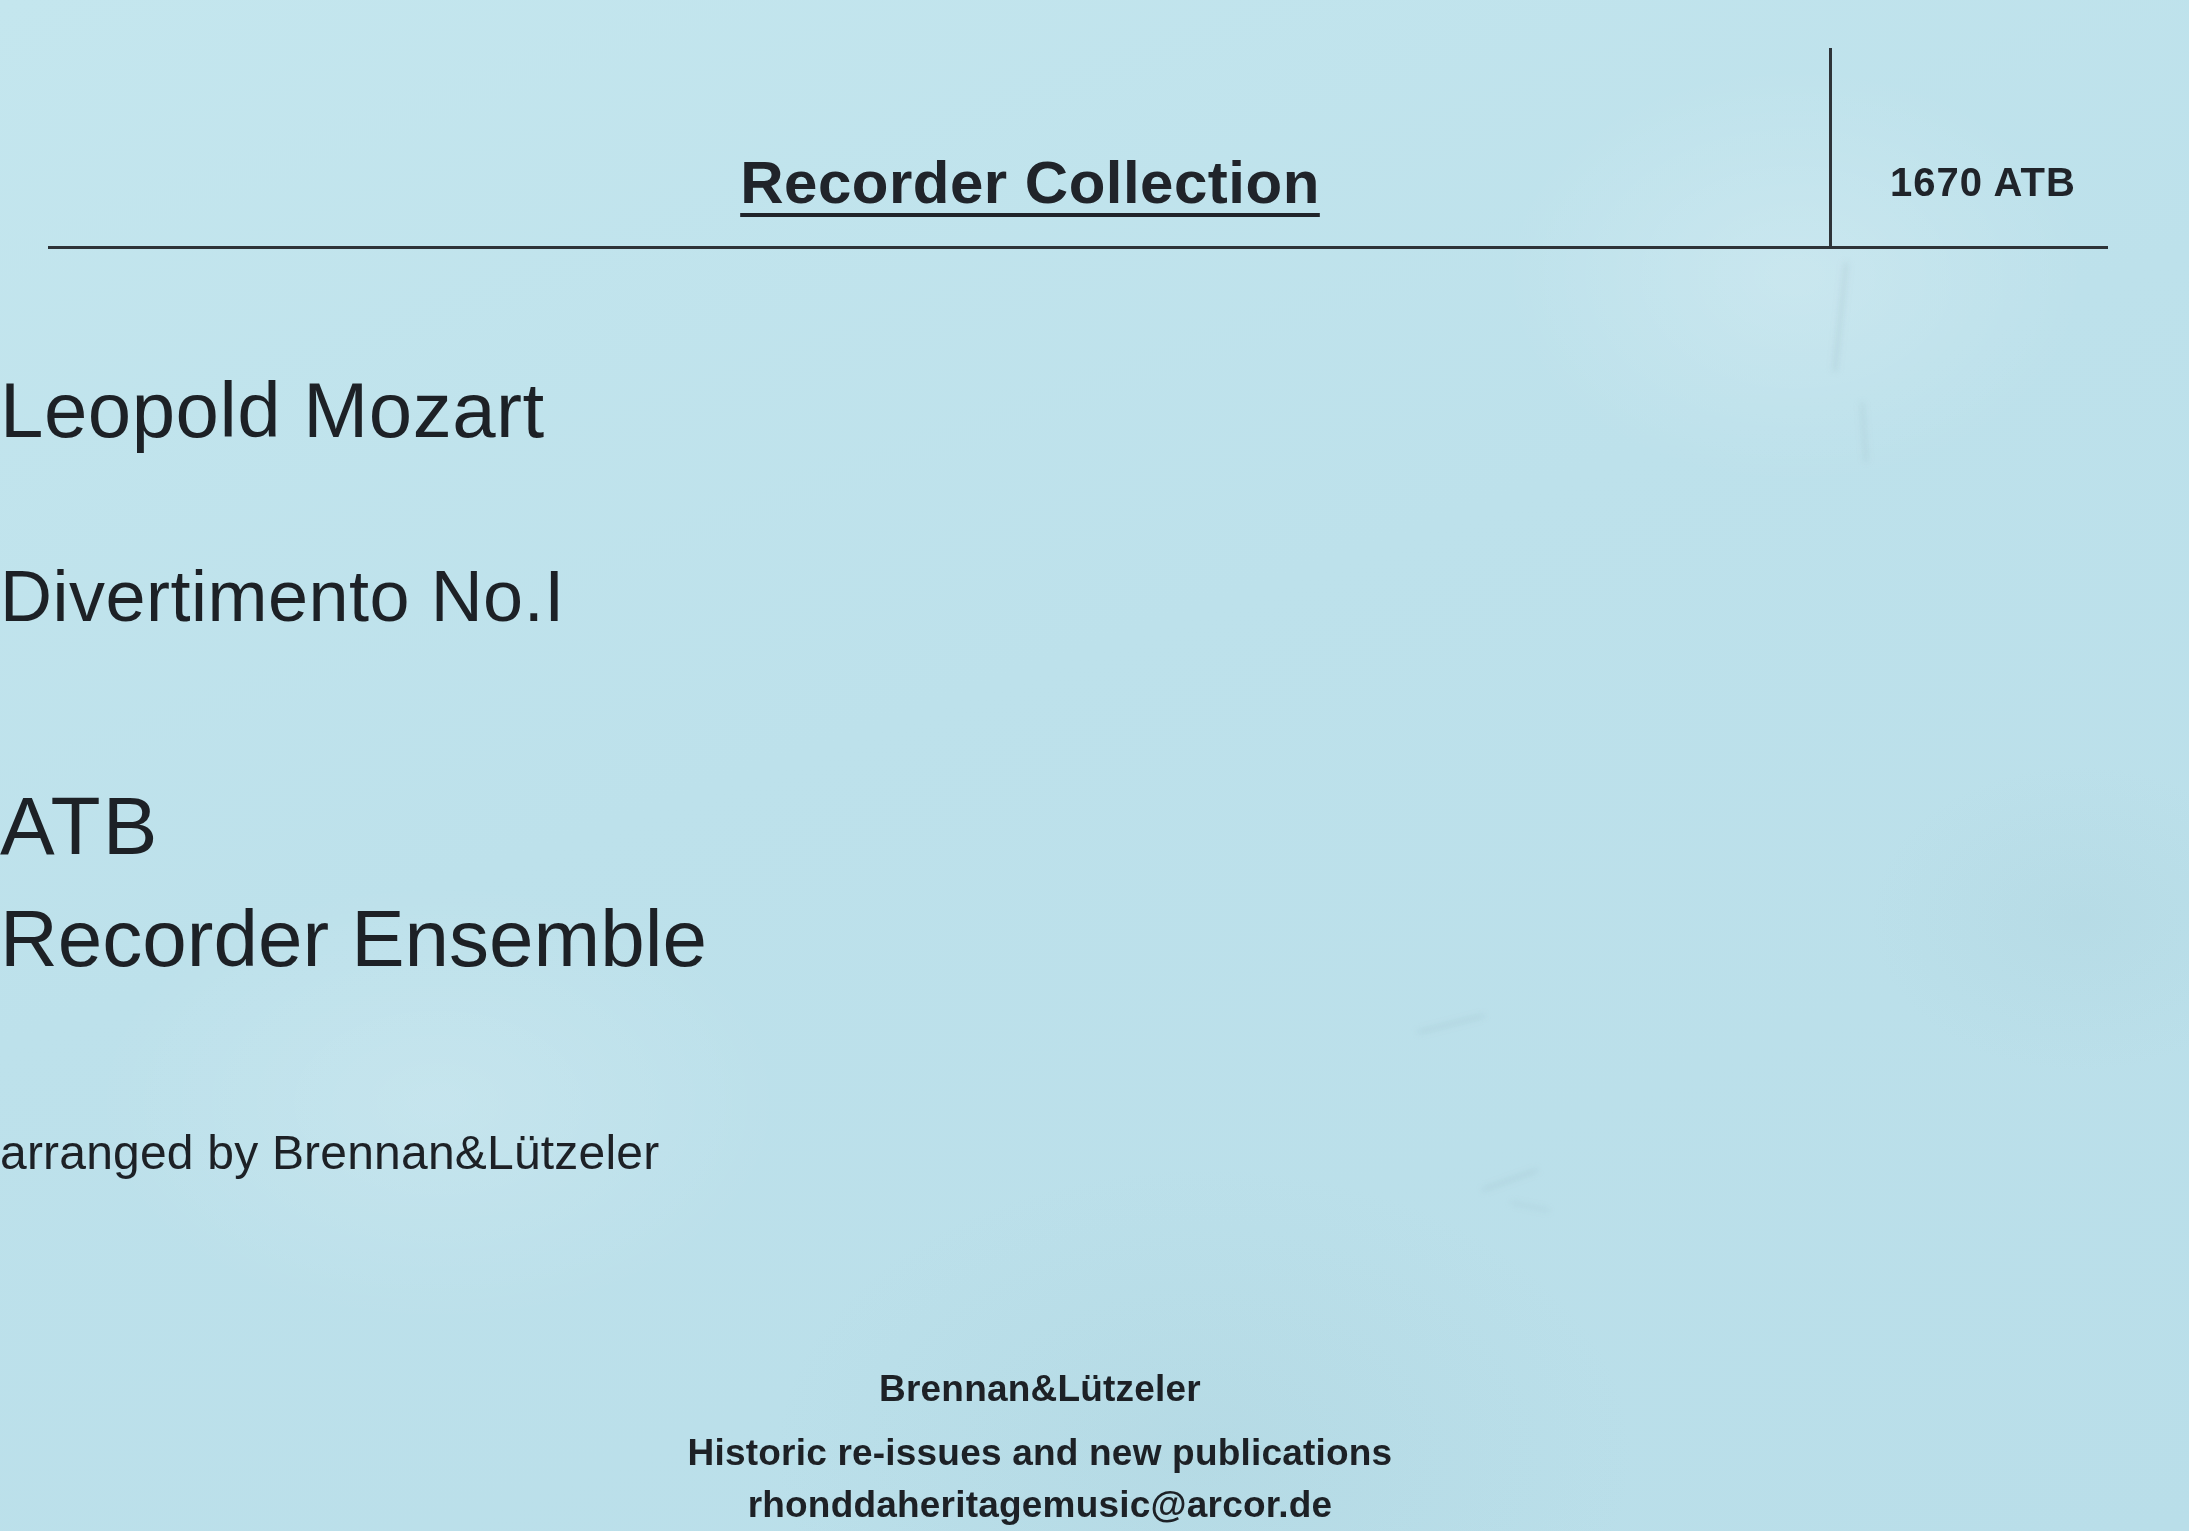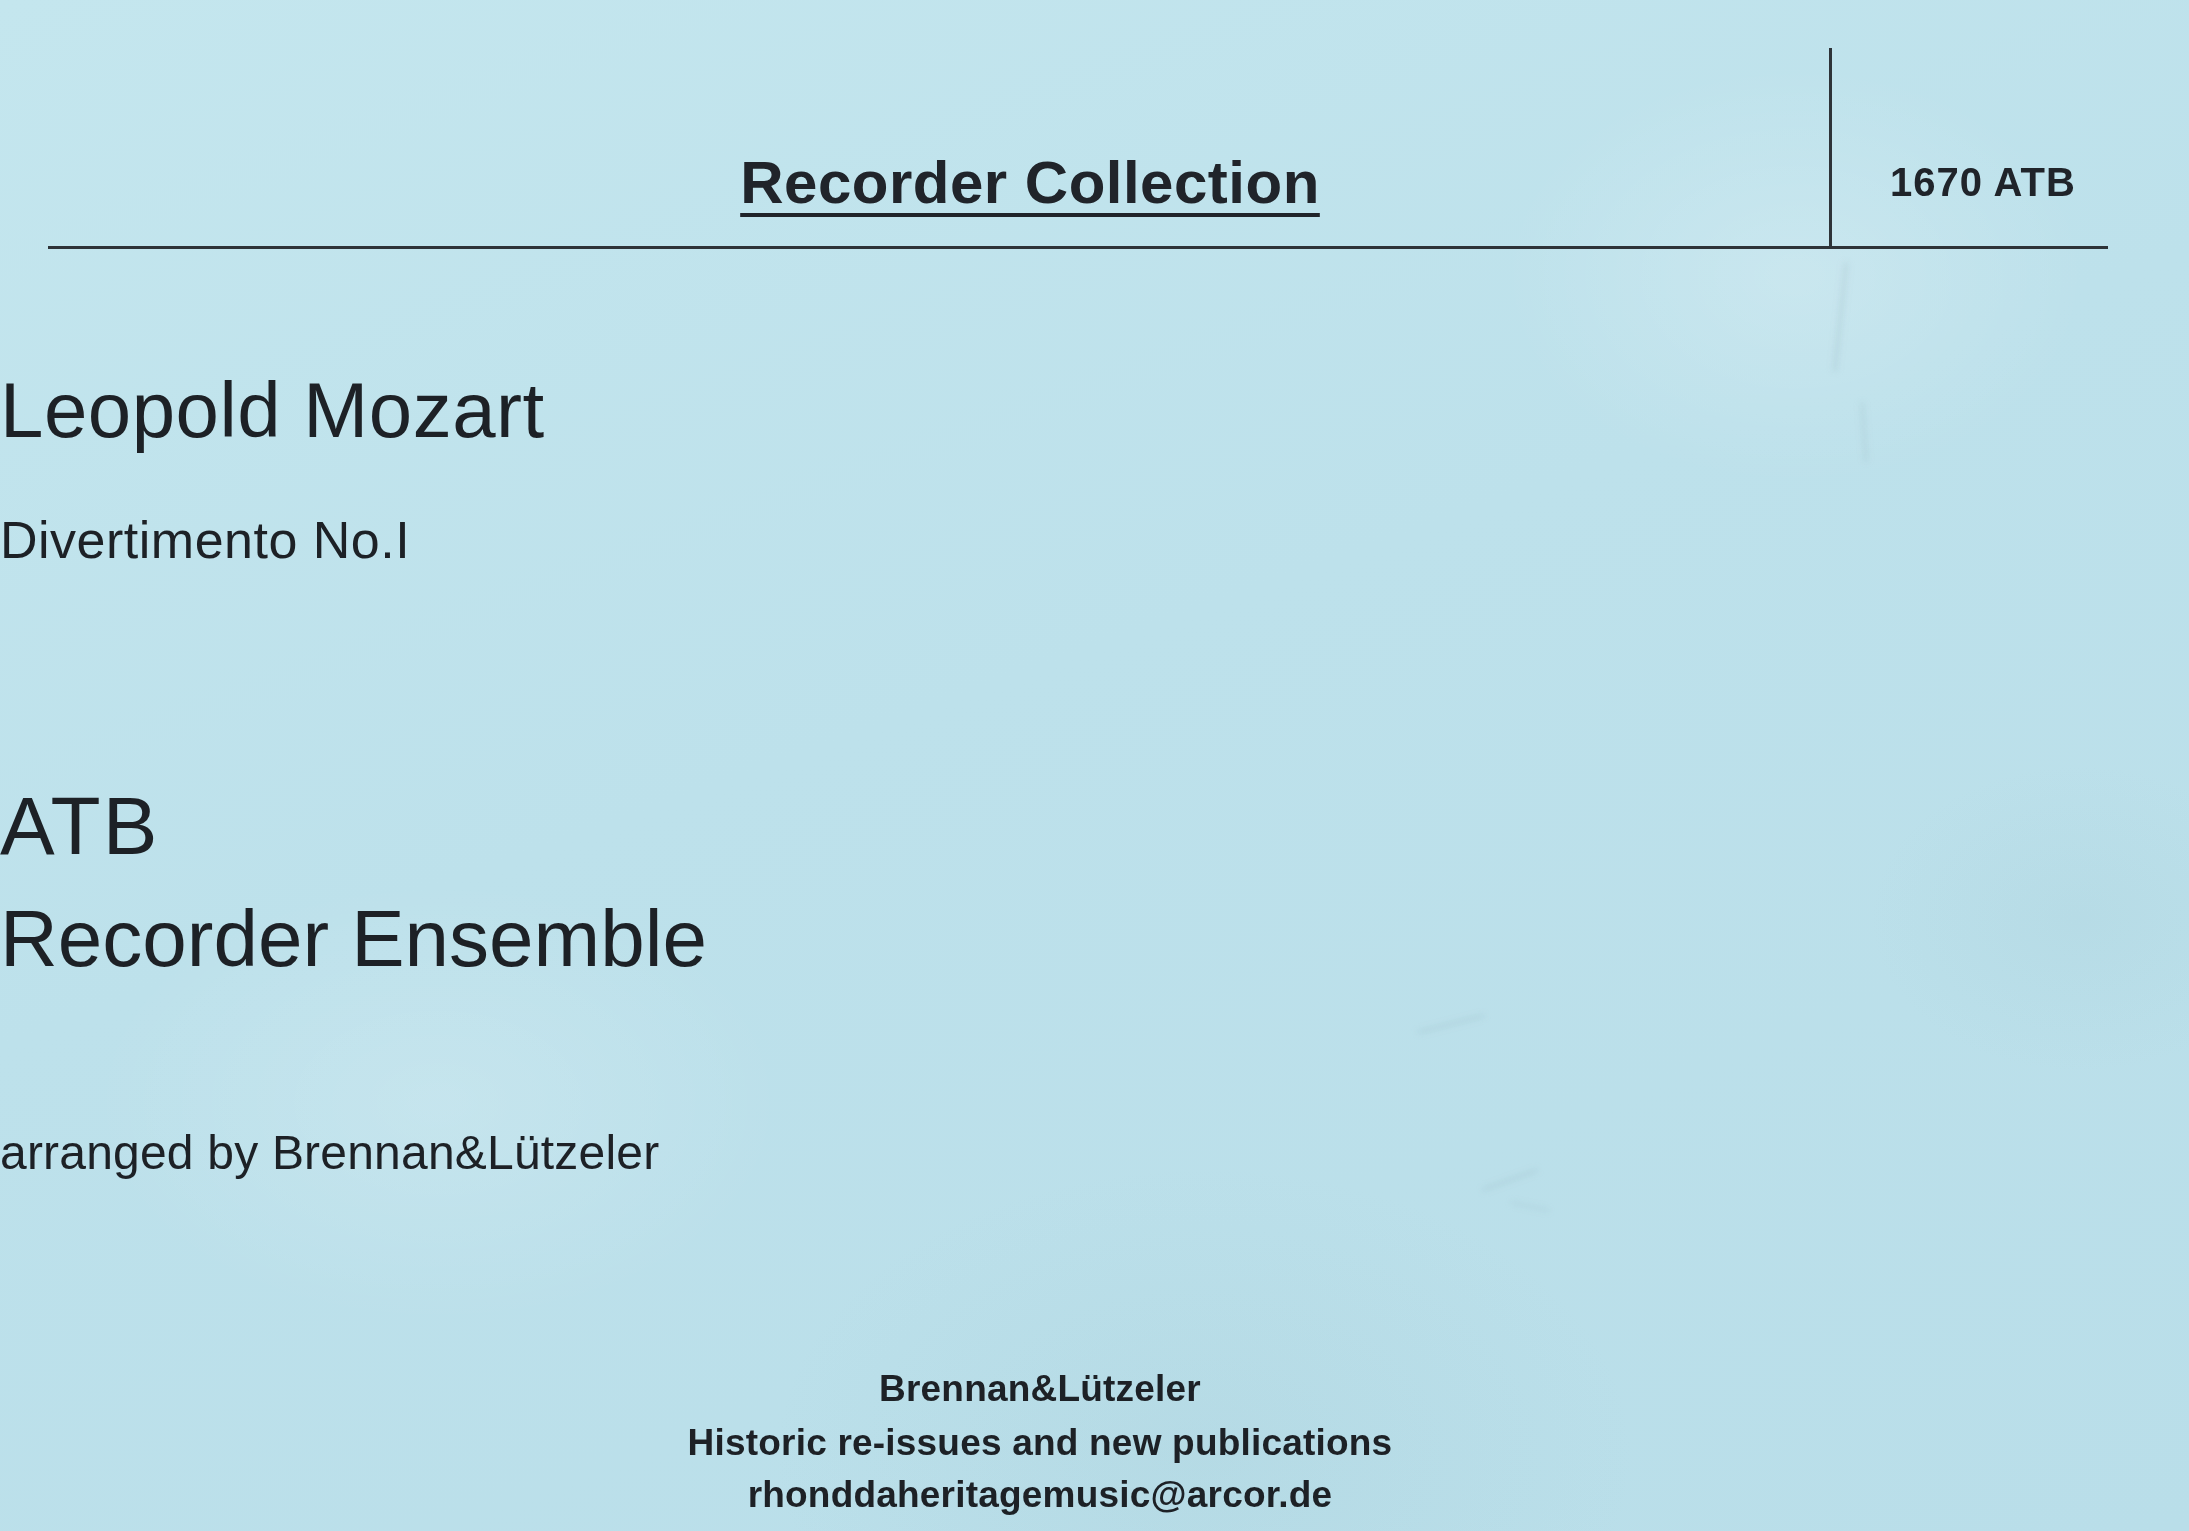--- a/index.html
+++ b/index.html
@@ -98,22 +98,22 @@
     margin-top: 27px;
   }
 
   .composer {
     top: 338px;
     font-size: 78px;
     font-weight: 400;
     letter-spacing: 0.5px;
   }
   .work-title {
-    top: 483px;
-    font-size: 52px;
+    top: 528px;
+    font-size: 72px;
     font-weight: 400;
     letter-spacing: 0.5px;
   }
   .work-key {
     top: 612px;
     font-size: 74px;
     font-weight: 400;
   }
   .scoring {
     top: 752px;
@@ -138,21 +138,21 @@
     left: 0;
     top: 1368px;
     width: 2080px;
     text-align: center;
     color: #1d2126;
   }
   .footer-line {
     font-weight: 700;
     letter-spacing: 0.2px;
   }
-  .footer-publisher { font-size: 37px; margin-bottom: 12px; }
+  .footer-publisher { font-size: 37px; margin-bottom: 22px; }
   .footer-tagline { font-size: 37px; margin-bottom: 10px; }
   .footer-email { font-size: 37px; }
 </style>
 </head>
 <body>
 
 <div class="cover">
 
   <div class="texture"></div>
   <div class="smudge s1"></div>

